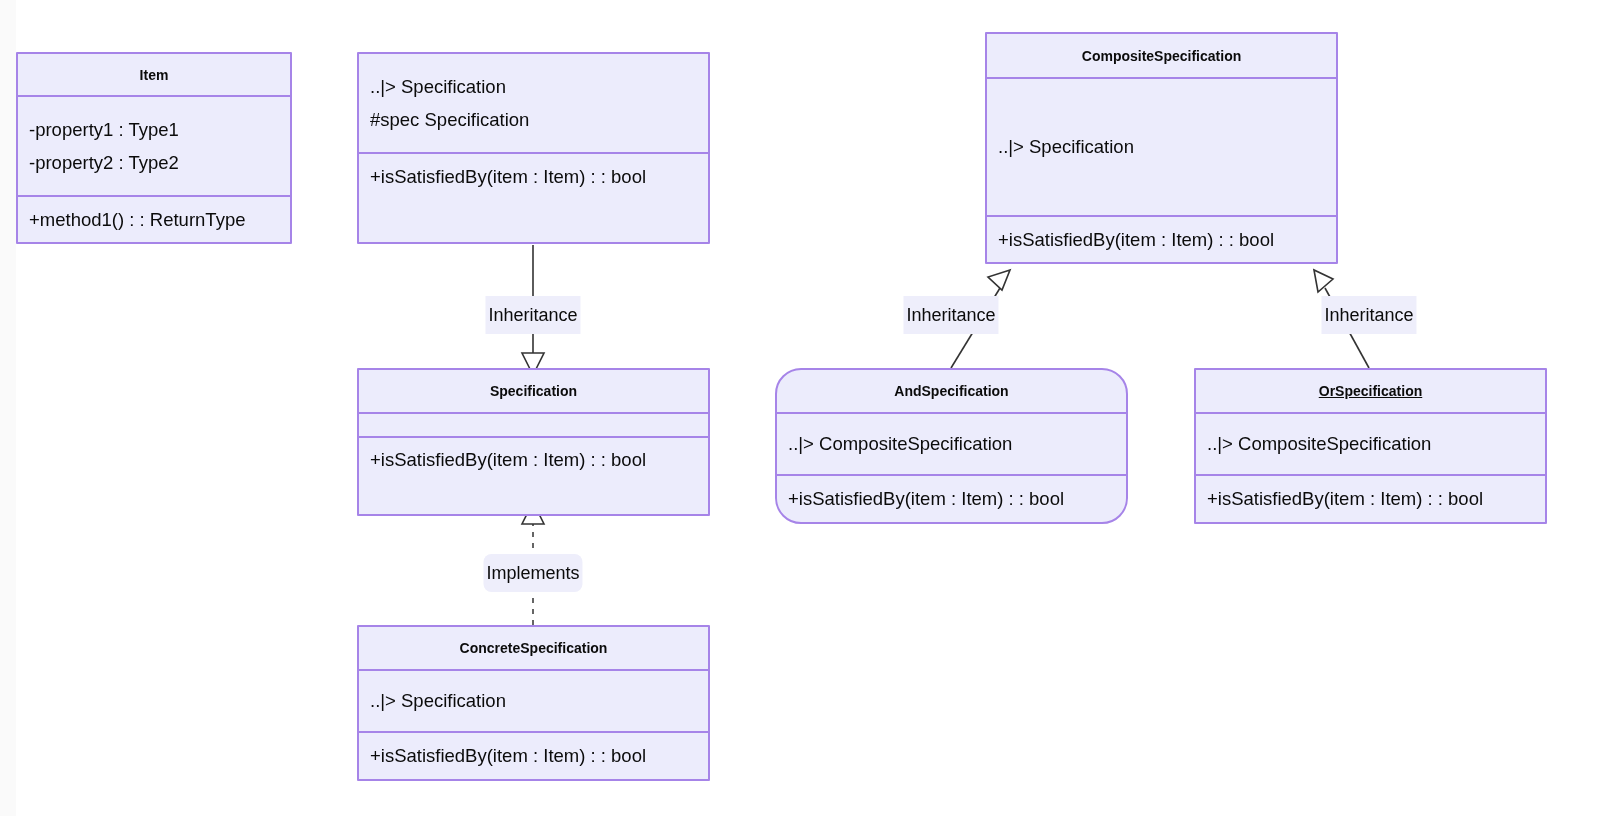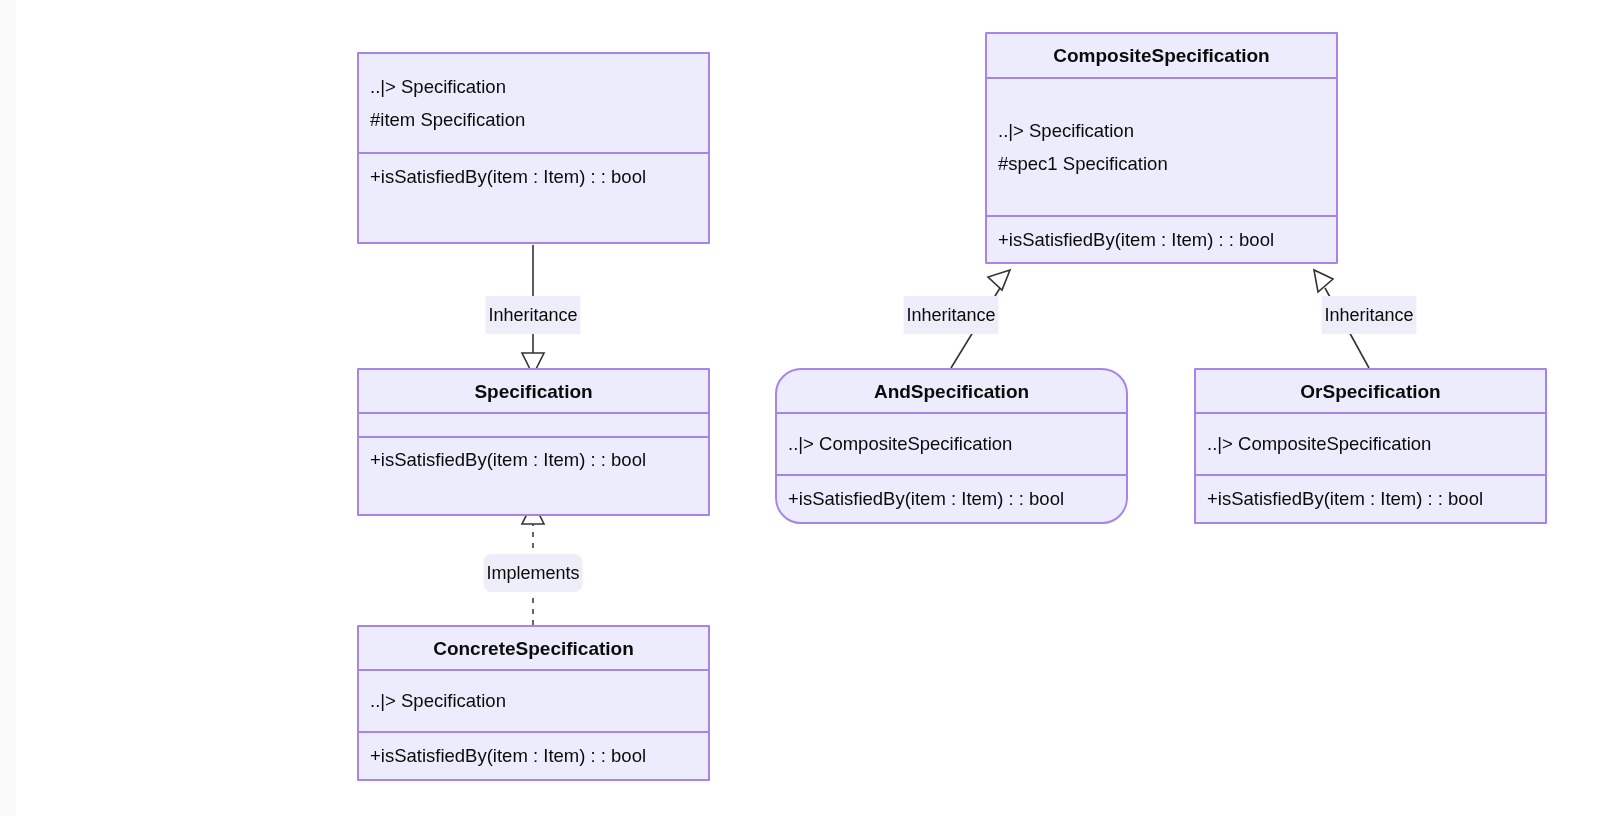--- a/index.html
+++ b/index.html
@@ -37,21 +37,21 @@
     position: absolute;
     box-sizing: border-box;
     background: #ececfc;
     border: 2px solid #a684e8;
     border-radius: 1px;
   }
   .uml-title {
     box-sizing: border-box;
     text-align: center;
     font-weight: bold;
-    font-size: 19px;
+    font-size: 14px;
     line-height: 1;
     display: flex;
     align-items: center;
     justify-content: center;
     border-bottom: 2px solid #a684e8;
   }
   .uml-compartment {
     box-sizing: border-box;
     display: flex;
     flex-direction: column;
@@ -106,36 +106,45 @@
       <line x1="1369" y1="368" x2="1325" y2="288" stroke="#333333" stroke-width="1.6"></line>
       <polygon points="1314,270 1318,292 1333,279" fill="#ffffff" stroke="#333333" stroke-width="1.6"></polygon>
     </g>
 
     <g>
       <line x1="533" y1="625" x2="533" y2="521" stroke="#555555" stroke-width="1.8" stroke-dasharray="5 6"></line>
       <polygon points="533,502 522,524 544,524" fill="#ffffff" stroke="#333333" stroke-width="1.6"></polygon>
     </g>
   </svg>
 
+  <div class="uml-class" style="left:16px; top:52px; width:276px; height:192px;">
+    <div class="uml-title" style="height:43px;">Item</div>
+    <div class="uml-compartment" style="height:100px;">
+      <div class="uml-line">-property1 : Type1</div>
+      <div class="uml-line">-property2 : Type2</div>
+    </div>
+    <div class="uml-compartment last" style="height:45px;">
+      <div class="uml-line">+method1() : : ReturnType</div>
+    </div>
+  </div>
 
   <div class="uml-class" style="left:357px; top:52px; width:353px; height:192px;">
     <div class="uml-compartment" style="height:100px;">
       <div class="uml-line">..|&gt; Specification</div>
-      <div class="uml-line">#item Specification</div>
+      <div class="uml-line">#spec Specification</div>
     </div>
     <div class="uml-compartment last" style="height:45px;">
       <div class="uml-line">+isSatisfiedBy(item : Item) : : bool</div>
     </div>
   </div>
 
   <div class="uml-class" style="left:985px; top:32px; width:353px; height:232px;">
     <div class="uml-title" style="height:45px;">CompositeSpecification</div>
     <div class="uml-compartment" style="height:138px;">
       <div class="uml-line">..|&gt; Specification</div>
-      <div class="uml-line">#spec1 Specification</div>
     </div>
     <div class="uml-compartment last" style="height:45px;">
       <div class="uml-line">+isSatisfiedBy(item : Item) : : bool</div>
     </div>
   </div>
 
   <div class="uml-class" style="left:357px; top:368px; width:353px; height:148px;">
     <div class="uml-title" style="height:44px;">Specification</div>
     <div class="uml-compartment empty" style="height:24px;"></div>
     <div class="uml-compartment last" style="height:44px;">
@@ -147,21 +156,21 @@
     <div class="uml-title" style="height:44px;">AndSpecification</div>
     <div class="uml-compartment" style="height:62px;">
       <div class="uml-line">..|&gt; CompositeSpecification</div>
     </div>
     <div class="uml-compartment last" style="height:46px;">
       <div class="uml-line">+isSatisfiedBy(item : Item) : : bool</div>
     </div>
   </div>
 
   <div class="uml-class" style="left:1194px; top:368px; width:353px; height:156px;">
-    <div class="uml-title" style="height:44px;">OrSpecification</div>
+    <div class="uml-title" style="height:44px;text-decoration:underline;">OrSpecification</div>
     <div class="uml-compartment" style="height:62px;">
       <div class="uml-line">..|&gt; CompositeSpecification</div>
     </div>
     <div class="uml-compartment last" style="height:46px;">
       <div class="uml-line">+isSatisfiedBy(item : Item) : : bool</div>
     </div>
   </div>
 
   <div class="uml-class" style="left:357px; top:625px; width:353px; height:156px;">
     <div class="uml-title" style="height:44px;">ConcreteSpecification</div>

